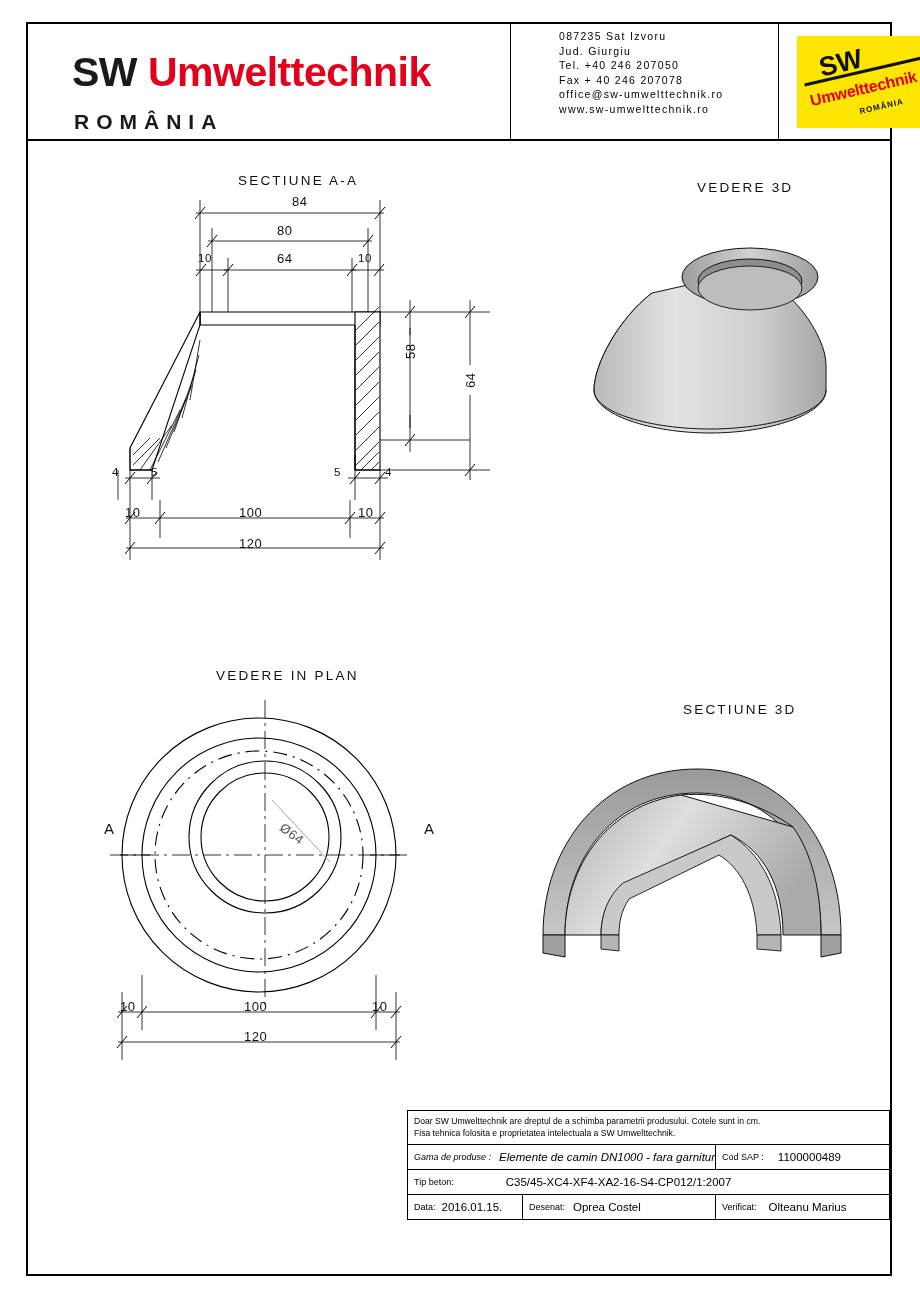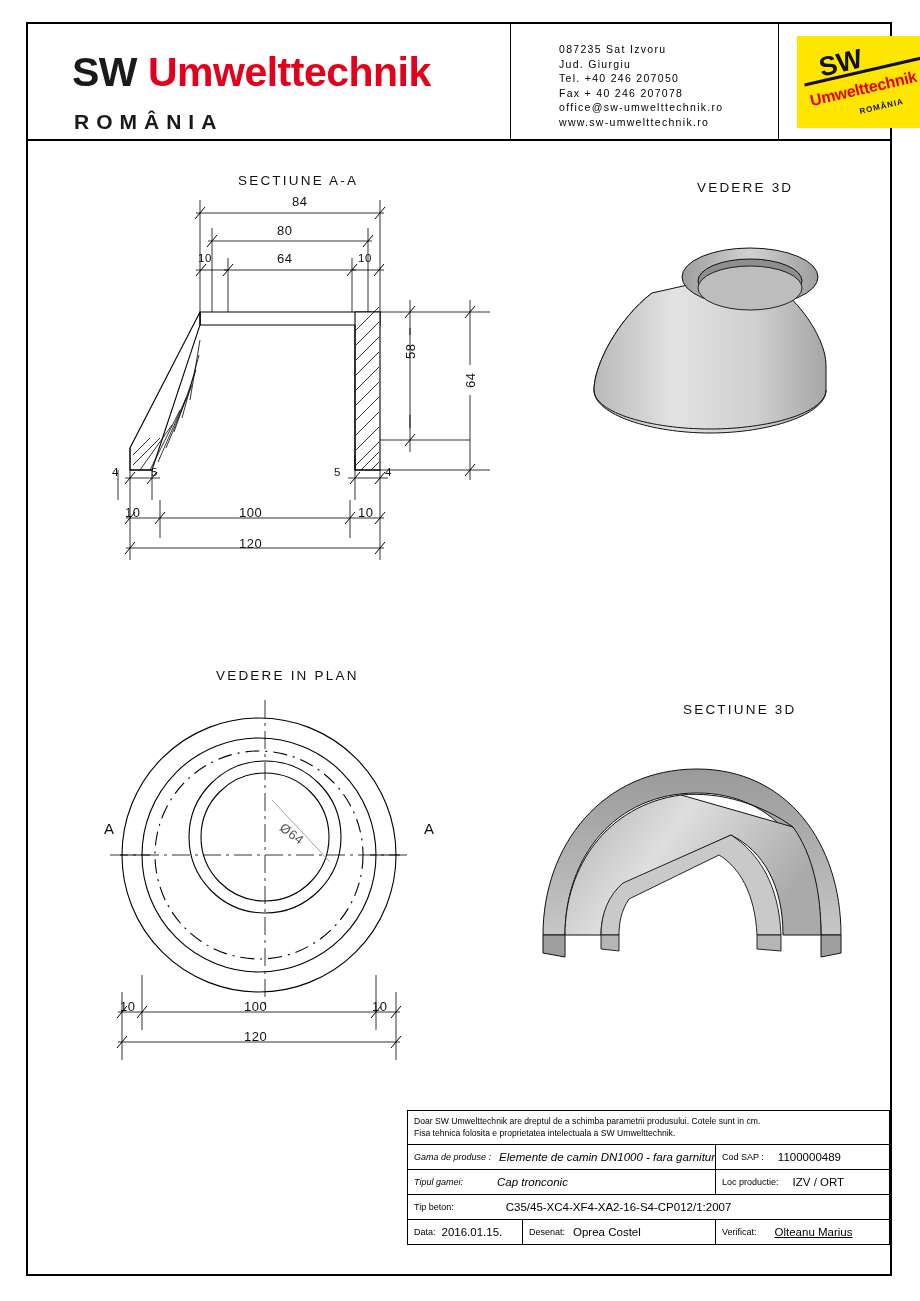--- a/index.html
+++ b/index.html
@@ -58,21 +58,21 @@
     left: 46px; top: 86px;
     font-size: 21px;
     font-weight: bold;
     letter-spacing: 7px;
     color: #1a1a1a;
   }
   .addr-cell {
     width: 268px;
     border-right: 1.5px solid #000;
     box-sizing: border-box;
-    padding: 18px 0 0 48px;
+    padding: 5px 0 0 48px;
     font-size: 10.5px;
     letter-spacing: 1.2px;
     line-height: 14.5px;
     color: #000;
   }
   .addr-cell .mono { letter-spacing: 1.3px; }
   .badge-cell {
     flex: 1;
     position: relative;
   }
@@ -475,30 +475,20 @@
       <div class="dt-cell c-l">
         <span class="dt-lbl">Gama de produse :</span>
         <span class="dt-val">Elemente de camin DN1000 - fara garnitura</span>
       </div>
       <div class="dt-cell c-r">
         <span class="dt-lbl">Cod SAP :</span>
         <span class="dt-val">1100000489</span>
       </div>
     </div>
 
-    <div class="dt-row">
-      <div class="dt-cell c-l">
-        <span class="dt-lbl">Tipul gamei:</span>
-        <span class="dt-val" style="margin-left:34px;">Cap tronconic</span>
-      </div>
-      <div class="dt-cell c-r">
-        <span class="dt-lbl">Loc productie:</span>
-        <span class="dt-val">IZV / ORT</span>
-      </div>
-    </div>
 
 
     <div class="dt-row">
       <div class="dt-cell c-full">
         <span class="dt-lbl">Tip beton:</span>
         <span class="dt-val" style="margin-left:52px;">C35/45-XC4-XF4-XA2-16-S4-CP012/1:2007</span>
       </div>
     </div>
 
 
@@ -506,18 +496,18 @@
       <div class="dt-cell c-date">
         <span class="dt-lbl">Data:</span>
         <span class="dt-val" style="margin-left:6px;">2016.01.15.</span>
       </div>
       <div class="dt-cell c-desen">
         <span class="dt-lbl">Desenat:</span>
         <span class="dt-val" style="margin-left:8px;">Oprea Costel</span>
       </div>
       <div class="dt-cell c-verif">
         <span class="dt-lbl">Verificat:</span>
-        <span class="dt-val" style="margin-left:18px;text-decoration:underline;">Olteanu Marius</span>
+        <span class="dt-val" style="margin-left:12px;">Olteanu Marius</span>
       </div>
     </div>
   </div>
 
 </div>
 
 </body></html>

